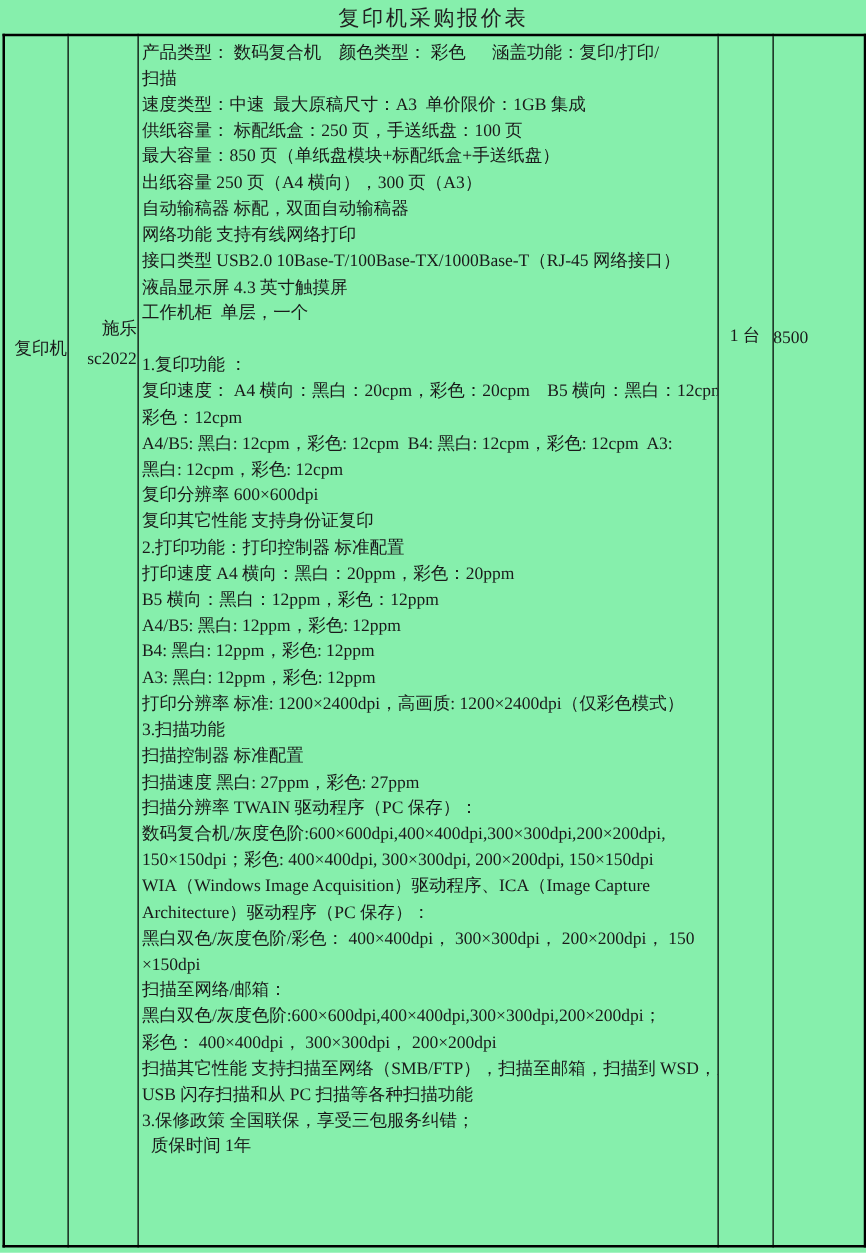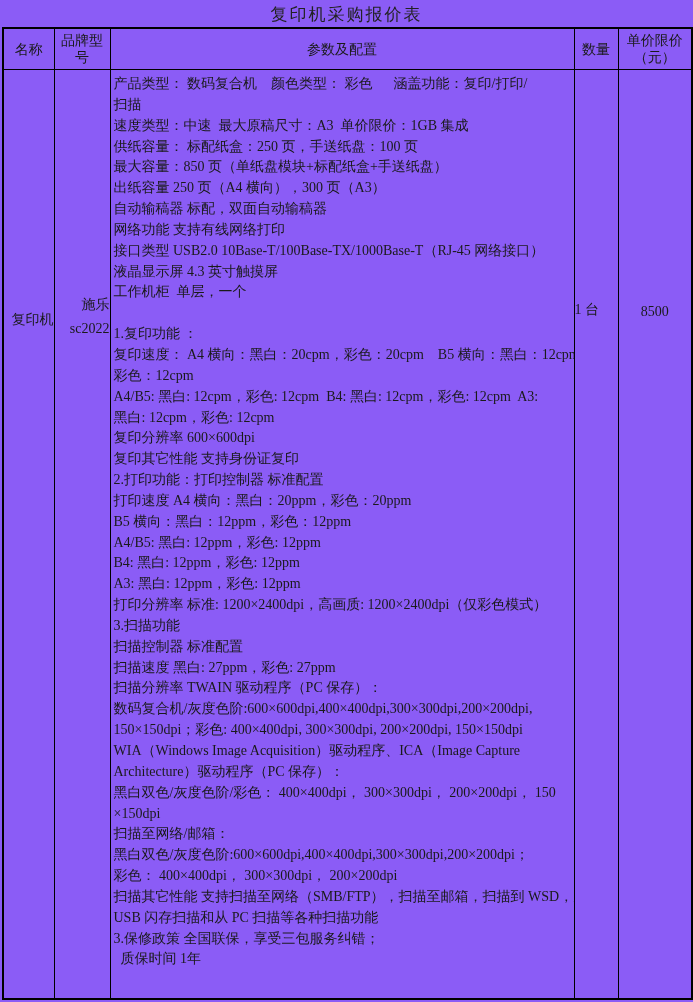--- a/index.html
+++ b/index.html
@@ -2,21 +2,21 @@
 <html><head>
 <meta charset="utf-8">
 <style>
   html, body { margin: 0; padding: 0; }
   body {
     width: 693px; height: 1002px;
     background: #ffffff;
     font-family: "Liberation Serif", "DejaVu Serif", serif;
     color: #161616;
   }
-  .page { position: relative; width: 693px; height: 1002px; overflow: hidden; background: #8b5cf6; }
+  .page { position: relative; width: 693px; height: 1002px; overflow: hidden; background: #86efac; }
   .doc-title {
     position: absolute; top: 3px; left: 0; width: 693px;
     text-align: center; font-size: 17px; letter-spacing: 2px; color: #222222;
   }
   table.quote {
     position: absolute; left: 2px; top: 27px;
     width: 689px; height: 971px;
     border-collapse: collapse; table-layout: fixed;
     border: 2px solid #000000;
   }
@@ -26,22 +26,22 @@
     font-weight: normal;
     font-size: 14px;
     color: #1a1a1a;
     vertical-align: top;
     overflow: hidden;
   }
   tr.hrow th { height: 40px; vertical-align: middle; text-align: center; line-height: 17px; }
   tr.brow { height: 929px; }
   .offset-name  { padding-top: 241px; text-align: right; }
   .offset-brand { padding-top: 223px; text-align: right; line-height: 24px; }
-  .offset-qty   { padding-top: 231px; text-align: left; }
-  .offset-price { padding-top: 234px; text-align: center; }
+  .offset-qty   { padding-top: 231px; text-align: center; }
+  .offset-price { padding-top: 234px; }
   .params { padding: 4px 1px 0 3px; }
   .pline {
     line-height: 20.85px;
     min-height: 20.85px;
     white-space: pre;
     font-size: 14px;
   }
 </style>
 </head>
 <body>
@@ -52,30 +52,20 @@
 
   <table class="quote">
     <colgroup>
       <col style="width:51px">
       <col style="width:56px">
       <col style="width:464px">
       <col style="width:44px">
       <col style="width:74px">
     </colgroup>
     <tbody>
-      <tr class="hrow">
-        <th>名称</th>
-        <th>品牌型号</th>
-        <th>参数及配置</th>
-        <th>数量</th>
-        <th>
-          <div>单价限价</div>
-          <div>（元）</div>
-        </th>
-      </tr>
       <tr class="brow">
         <td>
           <div class="offset-name">复印机</div>
         </td>
         <td>
           <div class="offset-brand">
             <div>施乐</div>
             <div>sc2022</div>
           </div>
         </td>

